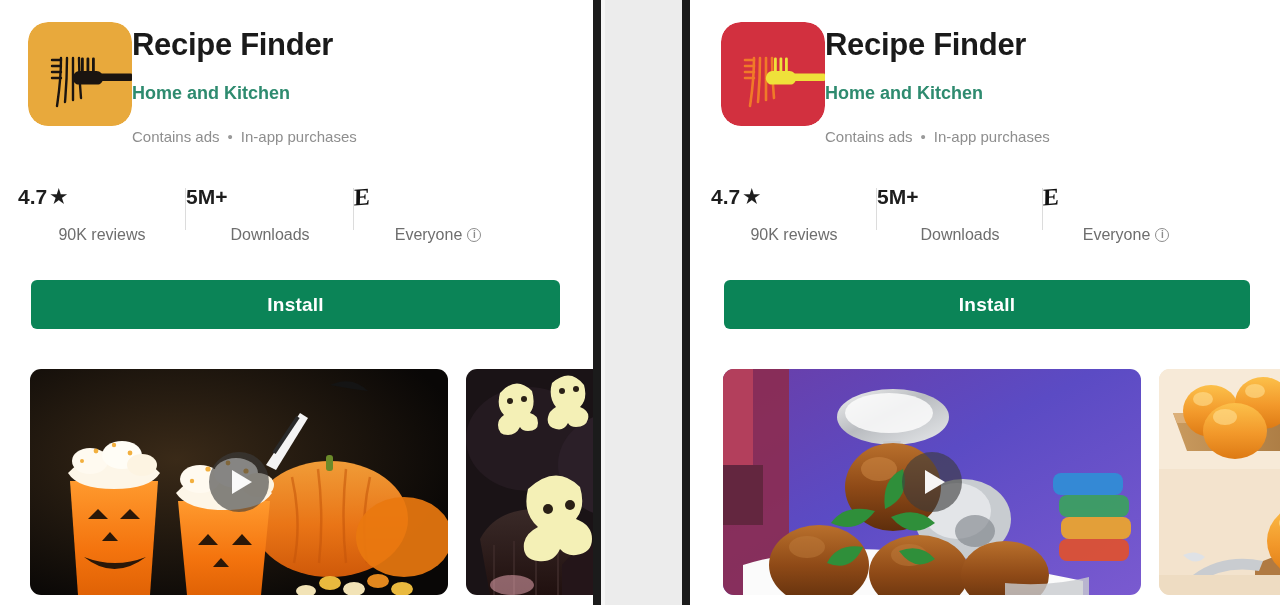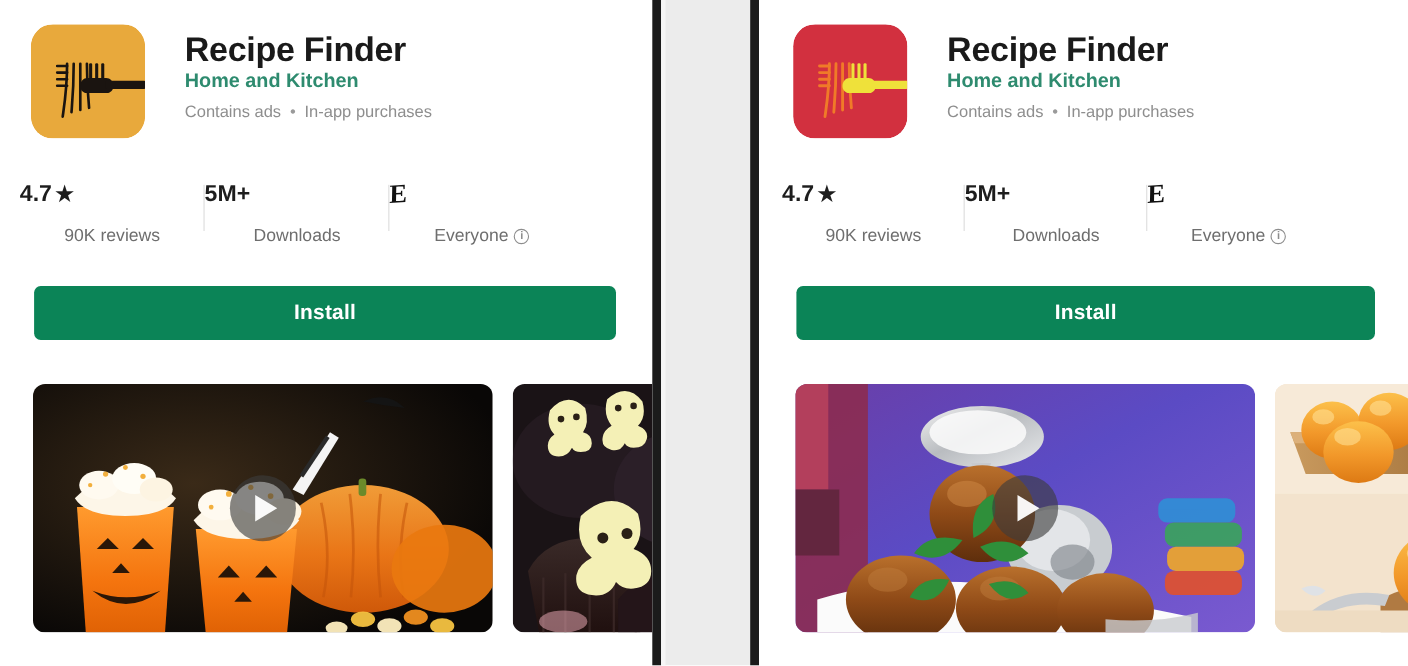--- a/index.html
+++ b/index.html
@@ -37,31 +37,31 @@
 
   .app-icon {
     width: 104px; height: 104px;
     border-radius: 20px;
     flex: 0 0 auto;
     position: relative;
     overflow: hidden;
   }
   .app-icon svg { display:block; width:104px; height:104px; }
 
-  .app-meta { padding-left: 36px; padding-top: 6px; }
+  .app-meta { padding-top: 6px; }
   .app-title {
     font-size: 31px; font-weight: 700; color: #1a1a1a;
     letter-spacing: -0.3px; line-height: 1.1;
   }
   .app-dev {
     font-size: 18px; font-weight: 700; color: #2e8b6f;
-    margin-top: 2px; line-height: 1.1;
+    margin-top: 22px; line-height: 1.1;
   }
   .app-sub {
-    font-size: 15px; color: #8e8e8e; margin-top: 9px; line-height: 1.2;
+    font-size: 15px; color: #8e8e8e; margin-top: 24px; line-height: 1.2;
     white-space: nowrap;
   }
   .app-sub .dot { margin: 0 8px; color: #9a9a9a; }
 
   
   .stats { display: flex; align-items: flex-start; margin-top: 38px; }
   .panel-left  .stats { padding-left: 18px; }
   .panel-right .stats { padding-left: 14px; }
 
   .stat { width: 168px; text-align: center; position: relative; }

